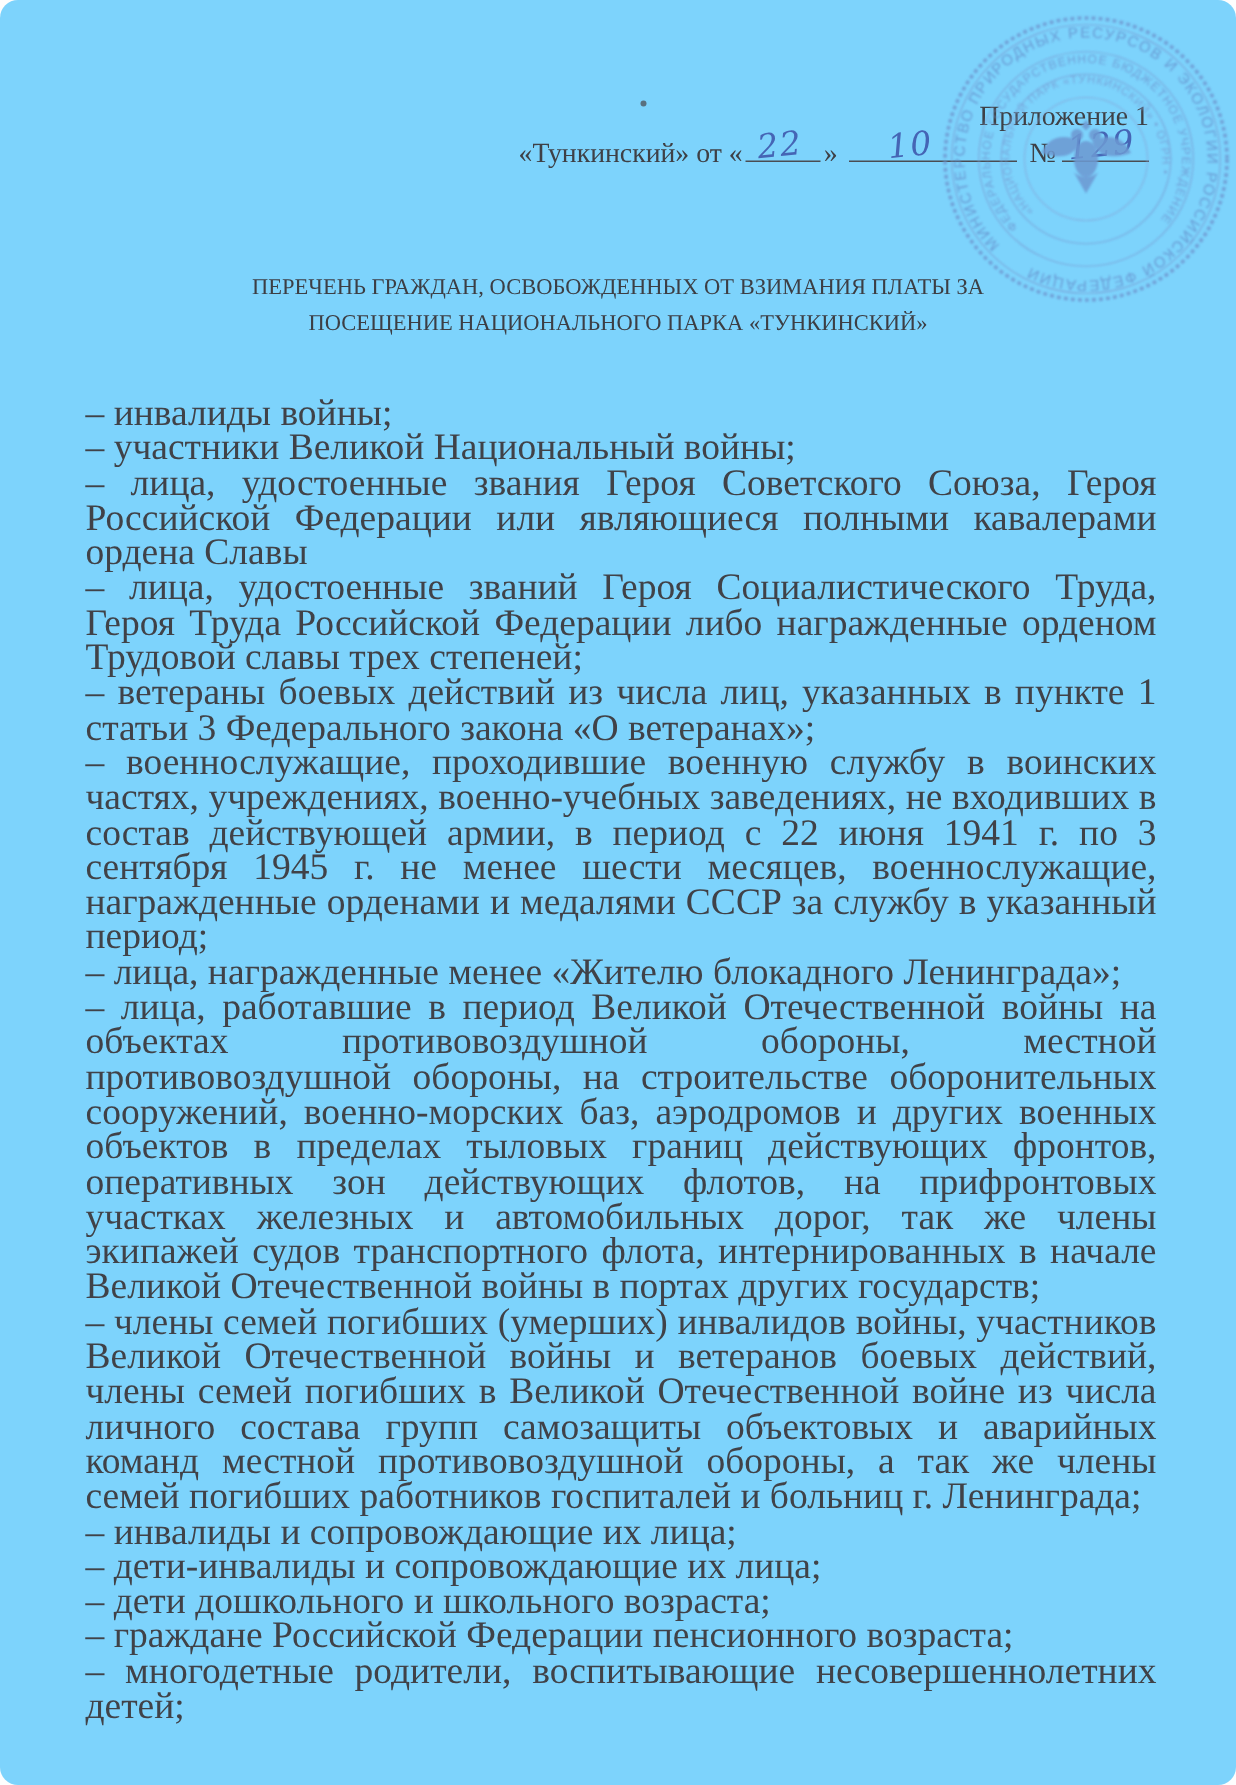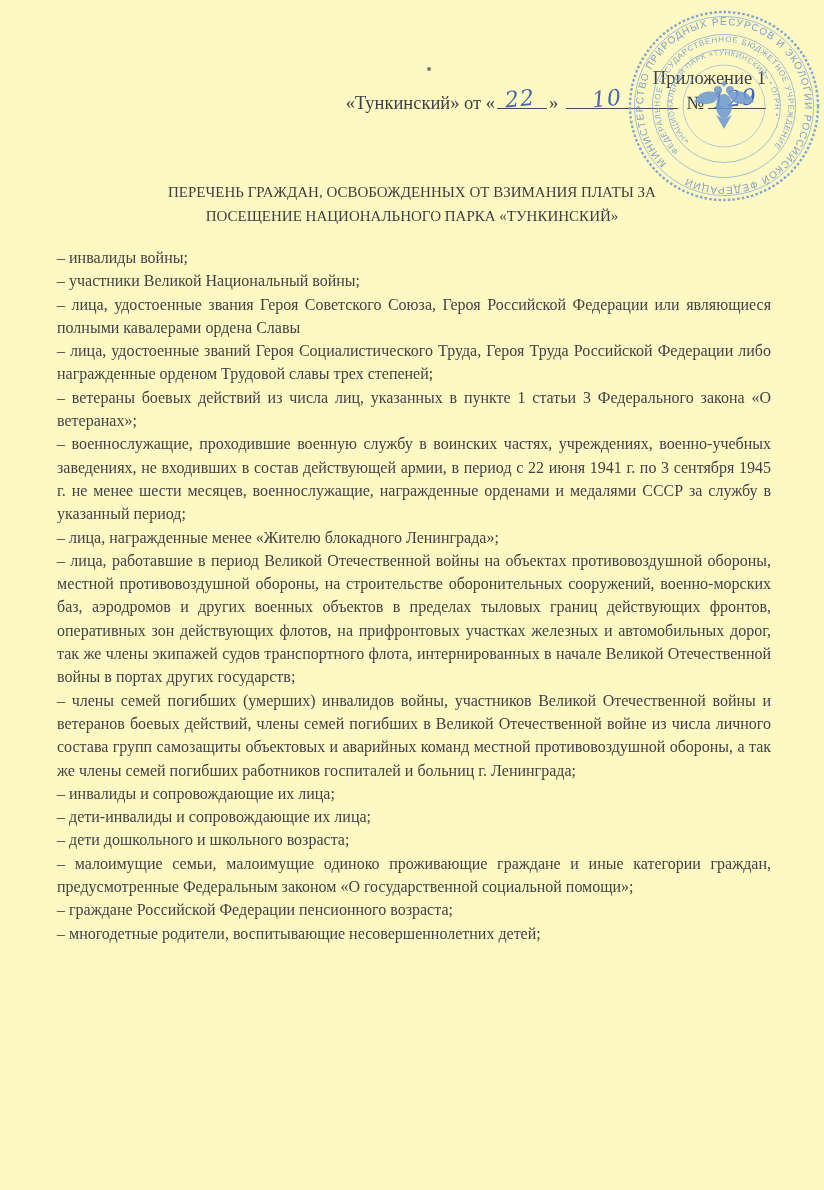--- a/index.html
+++ b/index.html
@@ -1,18 +1,18 @@
 <!DOCTYPE html>
 <html><head>
 <meta charset="utf-8">
 <style>
   html,body{margin:0;padding:0;background:#fdfdfd;}
   .page{
-    position:relative;width:824px;height:1190px;background:#fef9c3;
-    font-family:"Liberation Serif",serif;color:#404248;overflow:hidden;
+    position:relative;width:824px;height:1190px;background:#7dd3fc;
+    font-family:"Liberation Serif",serif;color:#404248;overflow:hidden;border-radius:12px;
   }
   
   .header{
     position:absolute;top:66px;right:58px;text-align:right;
     font-size:18.5px;line-height:24.5px;white-space:nowrap;color:#3e4046;
   }
   .blank{
     display:inline-block;border-bottom:1.4px solid #4a4c52;
     position:relative;vertical-align:baseline;height:16px;
   }
@@ -28,22 +28,22 @@
   .w-day .hand{left:8px;}
   .w-month .hand{left:26px;}
   .w-num .hand{left:4px;}
   
   .title{
     position:absolute;top:181px;left:0;width:100%;text-align:center;
     font-size:15px;line-height:23.5px;color:#3c3e44;
   }
   
   .doc-body{
-    position:absolute;top:246px;left:57px;width:714px;
-    font-size:16px;line-height:23.3px;
+    position:absolute;top:264px;left:57px;width:714px;
+    font-size:25px;line-height:23.3px;
   }
   .item{margin:0;text-align:justify;text-align-last:left;}
   
   .speck{
     position:absolute;left:427px;top:67px;width:4px;height:4px;
     border-radius:50%;background:#4d4f55;opacity:.75;
   }
   
   .stamp{position:absolute;left:624px;top:6px;width:200px;height:200px;}
   .stamp text{font-family:"Liberation Sans",sans-serif;}
@@ -71,21 +71,20 @@
       <p class="item">– лица, удостоенные звания Героя Советского Союза, Героя Российской Федерации или являющиеся полными кавалерами ордена Славы</p>
       <p class="item">– лица, удостоенные званий Героя Социалистического Труда, Героя Труда Российской Федерации либо награжденные орденом Трудовой славы трех степеней;</p>
       <p class="item">– ветераны боевых действий из числа лиц, указанных в пункте 1 статьи 3 Федерального закона «О ветеранах»;</p>
       <p class="item">– военнослужащие, проходившие военную службу в воинских частях, учреждениях, военно-учебных заведениях, не входивших в состав действующей армии, в период с 22 июня 1941 г. по 3 сентября 1945 г. не менее шести месяцев, военнослужащие, награжденные орденами и медалями СССР за службу в указанный период;</p>
       <p class="item">– лица, награжденные менее «Жителю блокадного Ленинграда»;</p>
       <p class="item">– лица, работавшие в период Великой Отечественной войны на объектах противовоздушной обороны, местной противовоздушной обороны, на строительстве оборонительных сооружений, военно-морских баз, аэродромов и других военных объектов в пределах тыловых границ действующих фронтов, оперативных зон действующих флотов, на прифронтовых участках железных и автомобильных дорог, так же члены экипажей судов транспортного флота, интернированных в начале Великой Отечественной войны в портах других государств;</p>
       <p class="item">– члены семей погибших (умерших) инвалидов войны, участников Великой Отечественной войны и ветеранов боевых действий, члены семей погибших в Великой Отечественной войне из числа личного состава групп самозащиты объектовых и аварийных команд местной противовоздушной обороны, а так же члены семей погибших работников госпиталей и больниц г. Ленинграда;</p>
       <p class="item">– инвалиды и сопровождающие их лица;</p>
       <p class="item">– дети-инвалиды и сопровождающие их лица;</p>
       <p class="item">– дети дошкольного и школьного возраста;</p>
-      <p class="item">– малоимущие семьи, малоимущие одиноко проживающие граждане и иные категории граждан, предусмотренные Федеральным законом «О государственной социальной помощи»;</p>
       <p class="item">– граждане Российской Федерации пенсионного возраста;</p>
       <p class="item">– многодетные родители, воспитывающие несовершеннолетних детей;</p>
     </div>
 
   <svg class="stamp" viewBox="-100 -100 200 200" aria-hidden="true">
     <defs>
       <filter id="stampblur" x="-20%" y="-20%" width="140%" height="140%">
         <feGaussianBlur stdDeviation="0.55"></feGaussianBlur>
       </filter>
       <path id="ringO" d="M -57.3,57.3 A 81,81 0 1,1 57.3,-57.3 A 81,81 0 1,1 -57.3,57.3" fill="none"></path>

